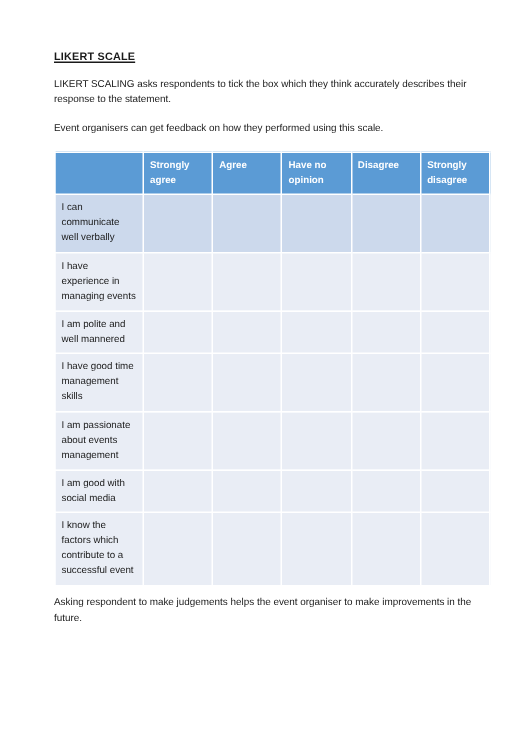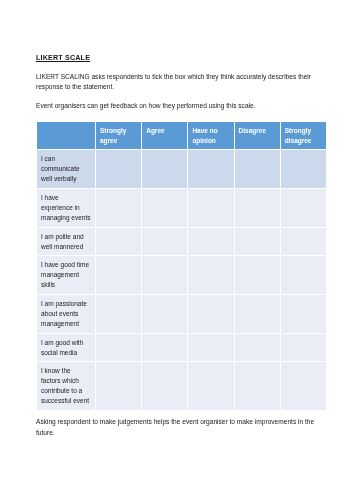--- a/index.html
+++ b/index.html
@@ -13,21 +13,21 @@
     font-family: "Liberation Sans", sans-serif;
     color: #1a1a1a;
     overflow: hidden;
   }
   .page {
     position: relative;
     width: 353px;
     height: 500px;
     background: #ffffff;
     box-sizing: border-box;
-    padding: 54px 26px 0 36px;
+    padding: 34px 26px 0 36px;
   }
   .doc-title {
     font-size: 7.2px;
     font-weight: bold;
     text-decoration: underline;
     letter-spacing: 0.15px;
     margin: 0 0 9px 0;
     line-height: 1.2;
   }
   .para {

